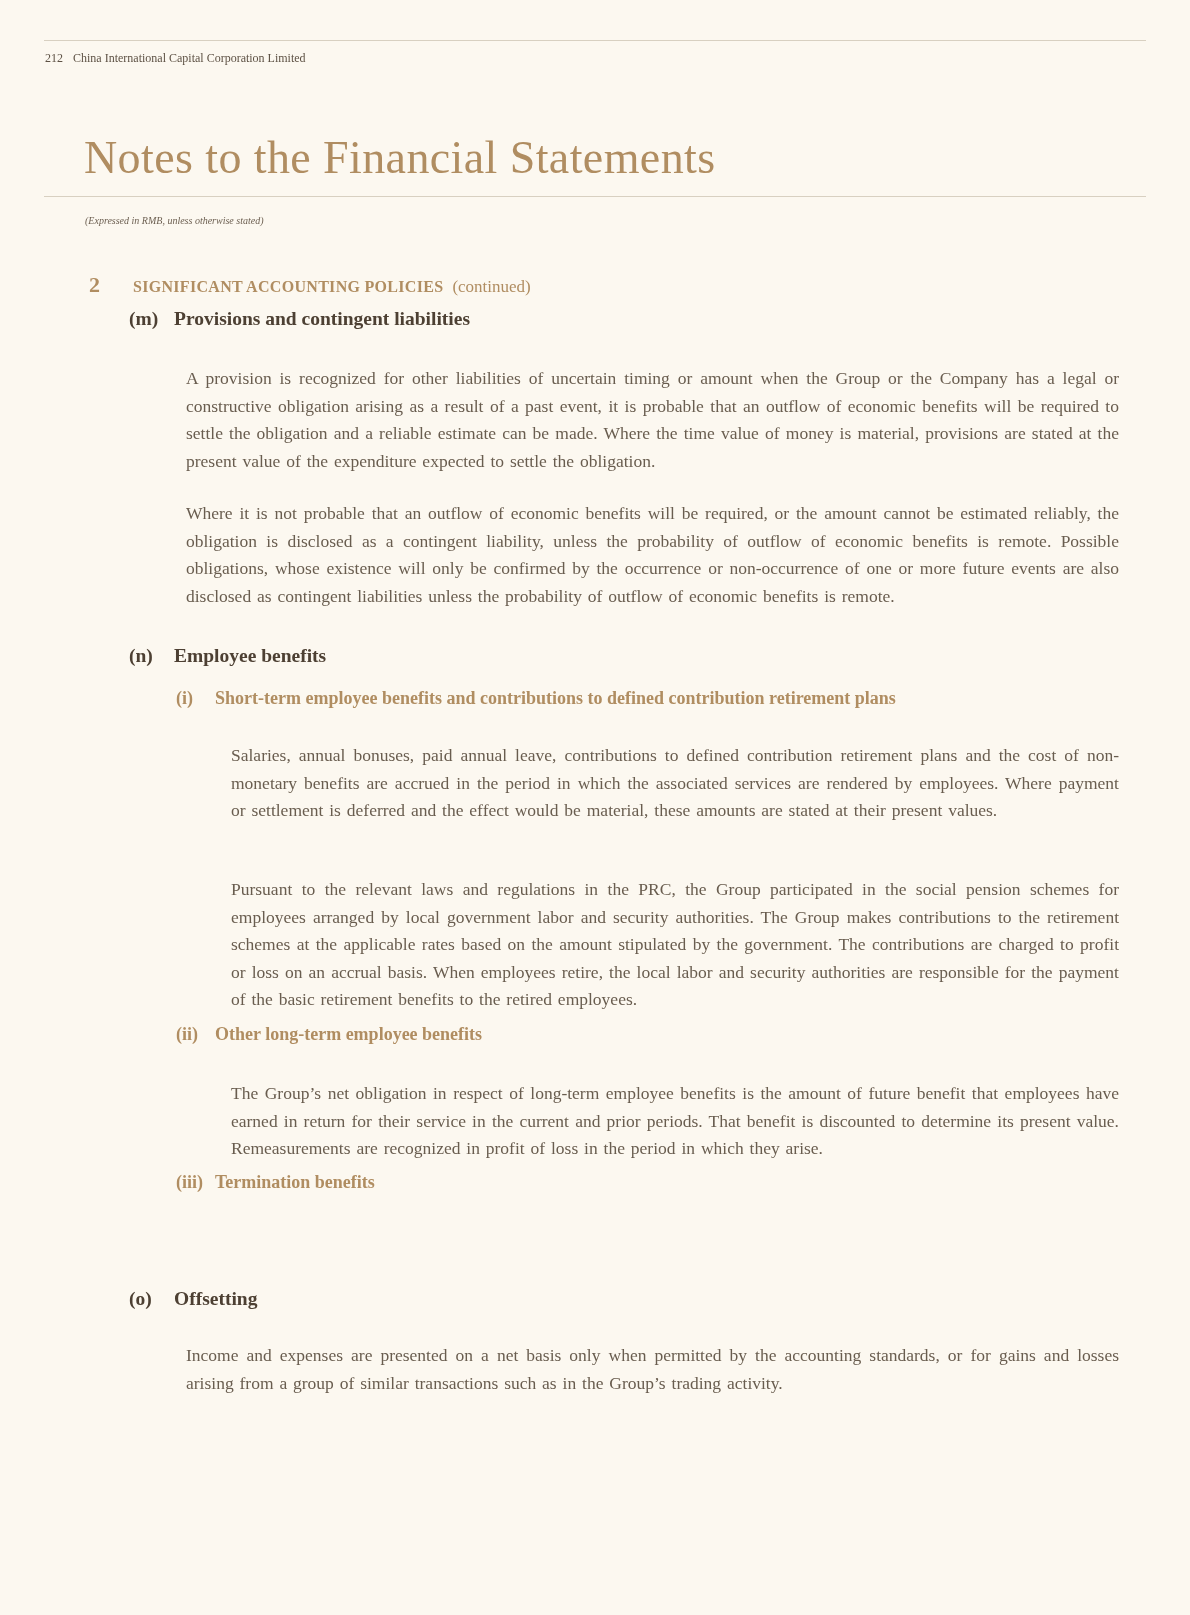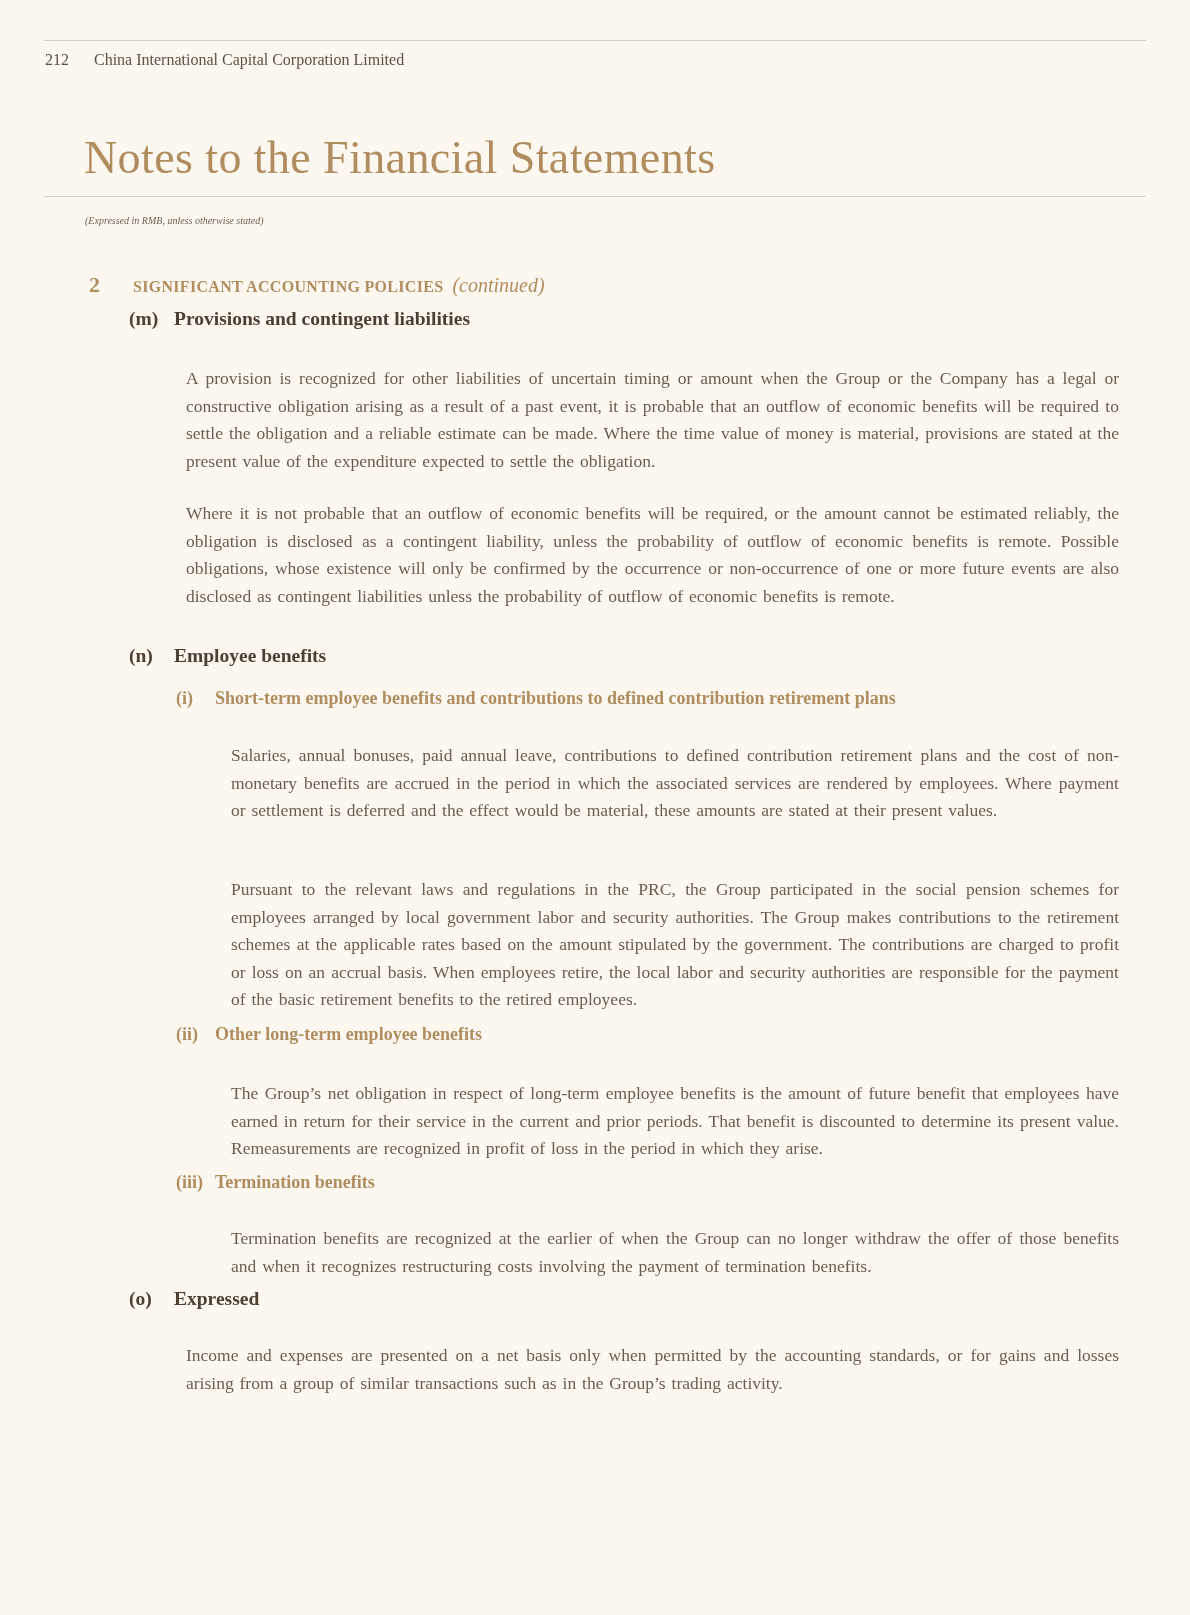--- a/index.html
+++ b/index.html
@@ -25,22 +25,22 @@
   }
   .header-rule { top: 40px; }
   .title-rule  { top: 196px; }
 
   .header-row {
     position: absolute;
     top: 51px;
     left: 45px;
     display: flex;
     align-items: baseline;
-    gap: 25px;
-    font-size: 16px;
+    gap: 10px;
+    font-size: 12px;
     color: #5d5144;
   }
 
   .doc-title {
     position: absolute;
     top: 133px;
     left: 84px;
     margin: 0;
     font-size: 46px;
     font-weight: 400;
@@ -71,22 +71,21 @@
     font-size: 22px;
     font-weight: 700;
   }
   .sec-title {
     font-size: 16px;
     font-weight: 700;
     letter-spacing: 0.3px;
   }
   .sec-cont {
     margin-left: 9px;
-    font-size: 20px;
-    font-style: italic;
+    font-size: 17px;
     font-weight: 400;
   }
 
   .l2-head {
     position: absolute;
     left: 129px;
     display: flex;
     align-items: baseline;
     color: #4d4033;
     font-size: 19.5px;
@@ -163,21 +162,20 @@
   <div class="l3-head" style="top:1024px">
     <span class="l3-label">(ii)</span>
     <span>Other long-term employee benefits</span>
   </div>
   <p class="body-p lvl3" style="top:1064px">The Group’s net obligation in respect of long-term employee benefits is the amount of future benefit that employees have earned in return for their service in the current and prior periods. That benefit is discounted to determine its present value. Remeasurements are recognized in profit of loss in the period in which they arise.</p>
 
   <div class="l3-head" style="top:1172px">
     <span class="l3-label">(iii)</span>
     <span>Termination benefits</span>
   </div>
-  <p class="body-p lvl3" style="top:1209px">Termination benefits are recognized at the earlier of when the Group can no longer withdraw the offer of those benefits and when it recognizes restructuring costs involving the payment of termination benefits.</p>
 
   <div class="l2-head" style="top:1288px">
     <span class="l2-label">(o)</span>
-    <span>Expressed</span>
+    <span>Offsetting</span>
   </div>
   <p class="body-p lvl2" style="top:1326px">Income and expenses are presented on a net basis only when permitted by the accounting standards, or for gains and losses arising from a group of similar transactions such as in the Group’s trading activity.</p>
 
 </div>
 
 </body></html>

